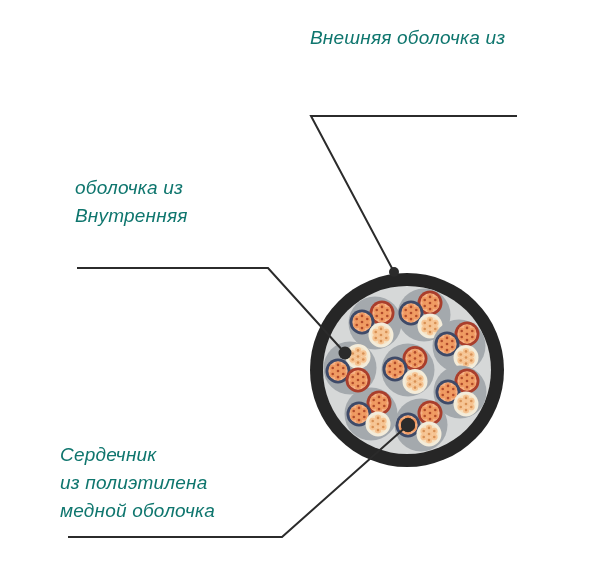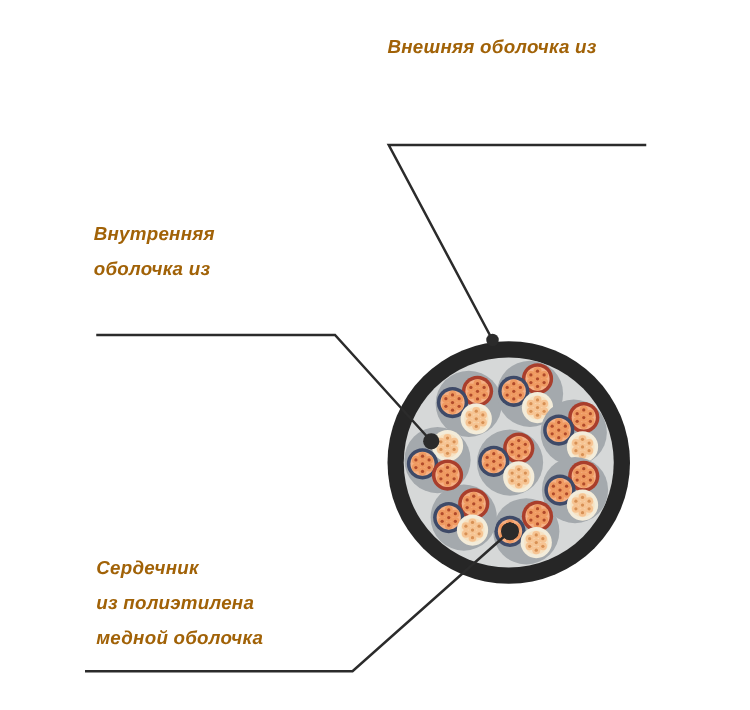--- a/index.html
+++ b/index.html
@@ -9,30 +9,30 @@
     width:600px;height:568px;
     background:#ffffff;
     overflow:hidden;
   }
   .diagram-svg{
     position:absolute;left:0;top:0;width:600px;height:568px;
   }
   .label{
     position:absolute;
     font-style:italic;
-    font-size:15px;
+    font-size:19px;
     line-height:28px;
-    font-weight:700;
-    color:#a16207;
+    font-weight:400;
+    color:#0f766e;
     white-space:nowrap;
     letter-spacing:0.2px;
   }
   .label-outer{left:310px;top:24px;}
   .label-inner{left:75px;top:174px;}
-  .label-core{left:77px;top:441px;}
+  .label-core{left:60px;top:441px;}
 </style>
 </head>
 <body>
 
 <div class="canvas">
 
   <svg class="diagram-svg" xmlns="http://www.w3.org/2000/svg" viewBox="0 0 600 568">
       <circle cx="407" cy="370" r="97" fill="#262626"></circle>
       <circle cx="407" cy="370" r="84" fill="#d6d8d8"></circle>
       <g>
@@ -498,22 +498,22 @@
       <circle cx="345" cy="353" r="6.5" fill="#2b2b2b"></circle>
       <polyline points="68,537 282,537 408,425" fill="none" stroke="#2b2b2b" stroke-width="2"></polyline>
       <circle cx="408" cy="425" r="7" fill="#2b2b2b"></circle>
     </svg>
 
   <div class="label label-outer">
     <div>Внешняя оболочка из</div>
   </div>
 
   <div class="label label-inner">
+    <div>оболочка из</div>
     <div>Внутренняя</div>
-    <div>оболочка из</div>
   </div>
 
   <div class="label label-core">
     <div>Сердечник</div>
     <div>из полиэтилена</div>
     <div>медной оболочка</div>
   </div>
 
 </div>
 

